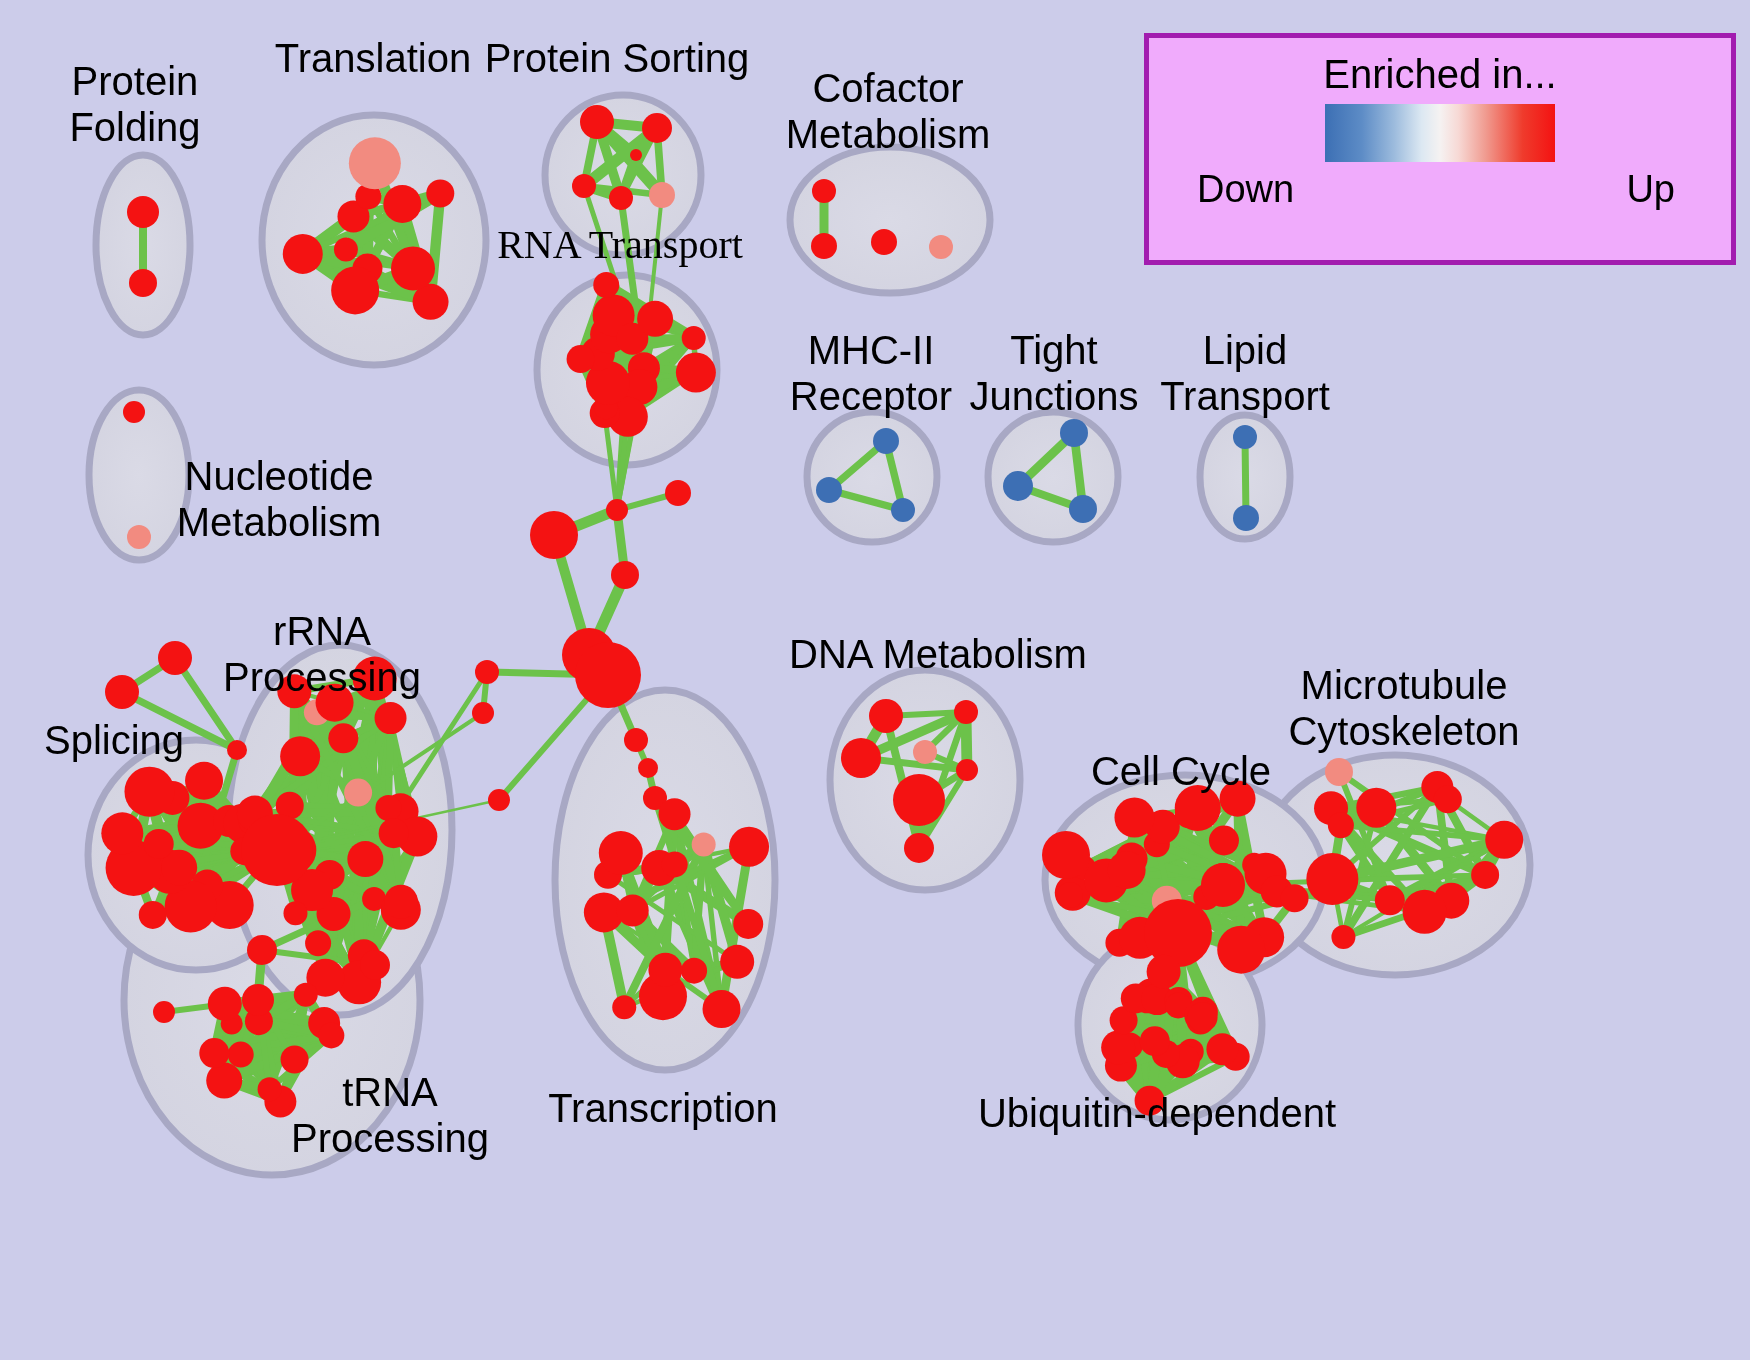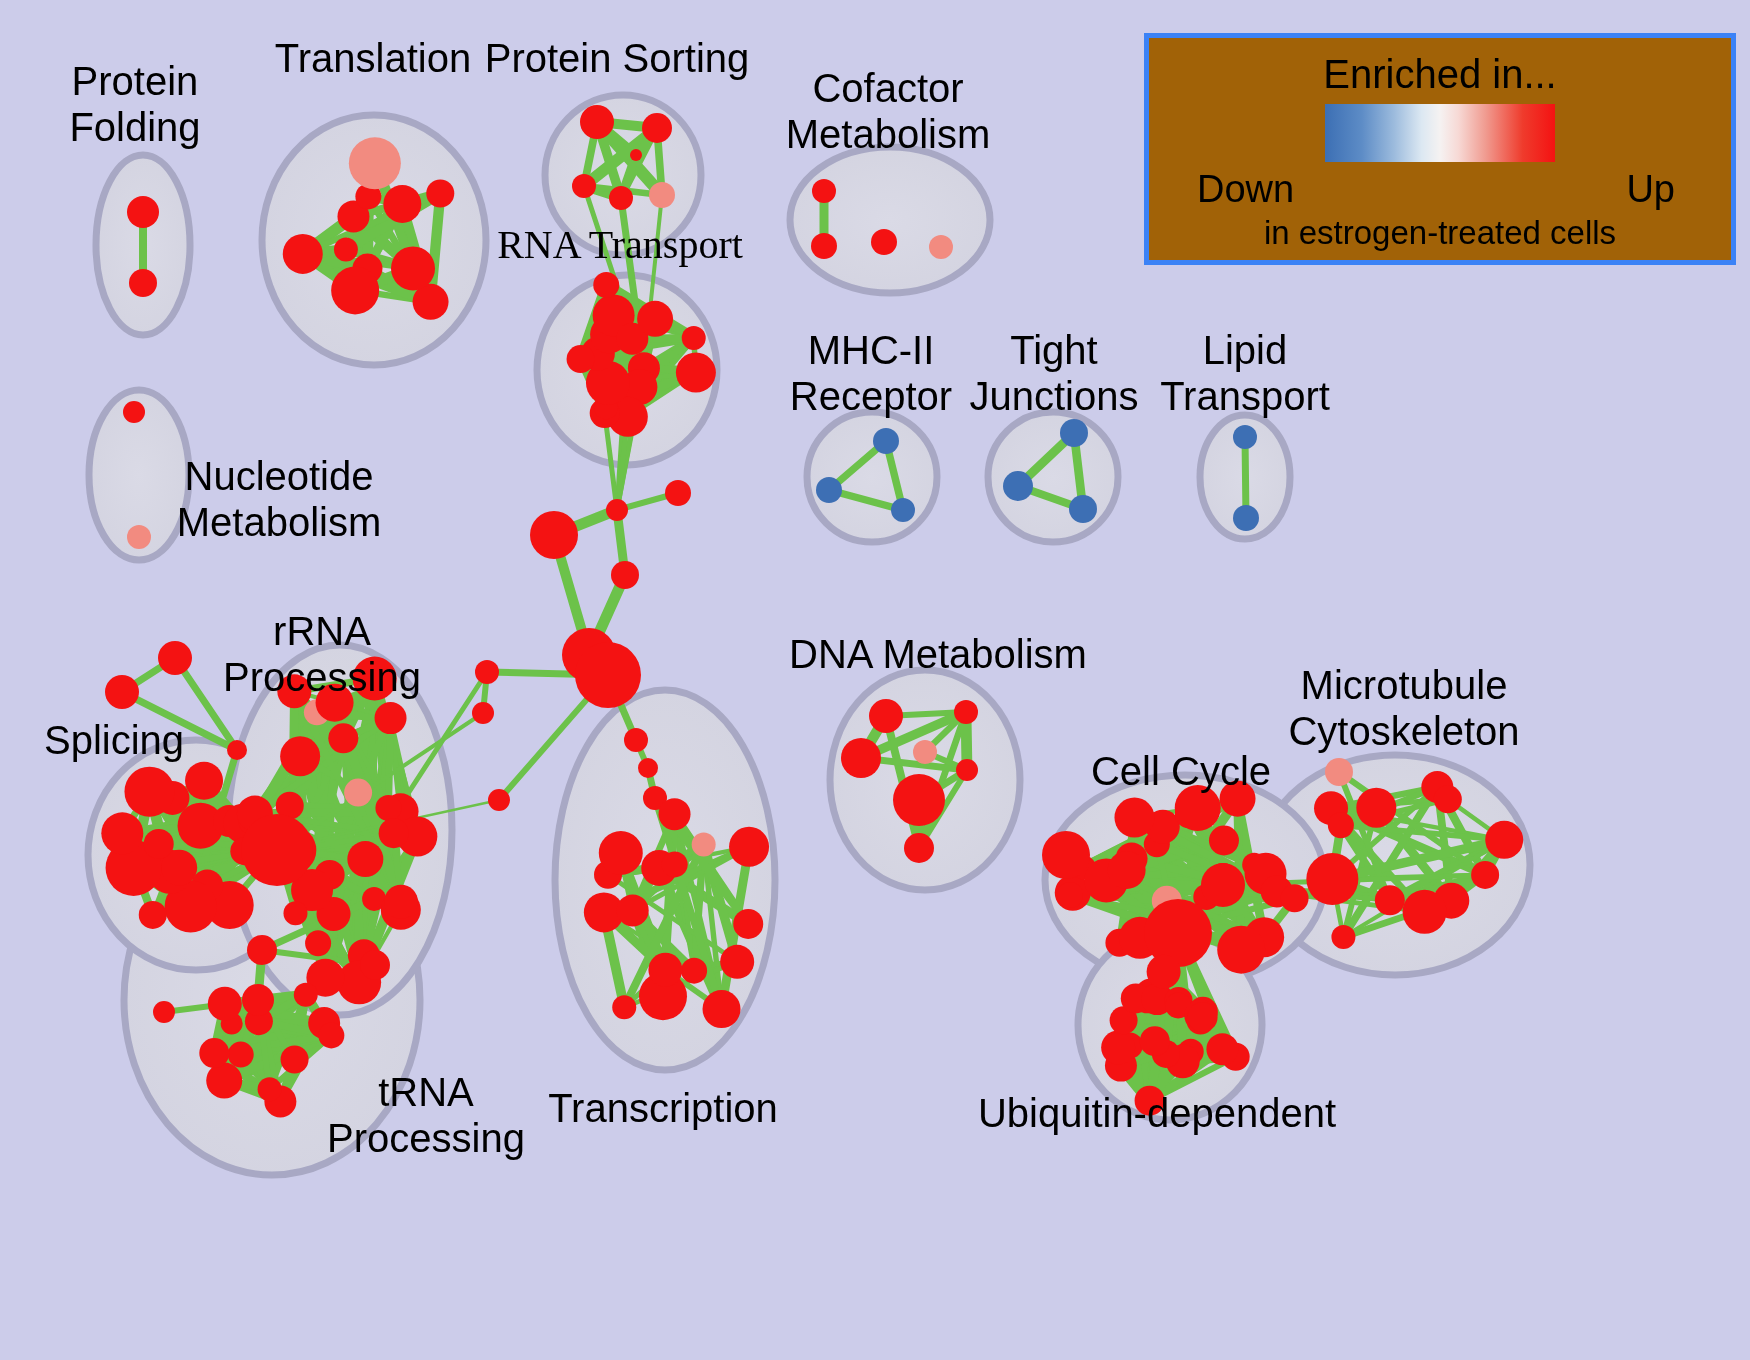--- a/index.html
+++ b/index.html
@@ -19,22 +19,22 @@
     line-height:46px;
     font-family:"Liberation Sans", sans-serif;
     white-space:pre;
     text-align:center;
     transform:translateX(-50%);
   }
   #legend{
     position:absolute;
     left:1144px;top:33px;
     width:592px;height:232px;
-    border:5px solid #3b82f6;
-    background:#a16207;
+    border:5px solid #a21caf;
+    background:#f0abfc;
     box-sizing:border-box;
   }
   #legend-title{
     position:absolute;left:0;top:14px;width:100%;
     text-align:center;font-size:40px;color:#000;
   }
   #legend-bar{
     position:absolute;left:50%;top:66px;
     width:230px;height:58px;
     transform:translateX(-50%);
@@ -1202,35 +1202,34 @@
         <circle cx="1200.464247771084" cy="1020.5047990335124" r="14" fill="#f41212"></circle>
         <circle cx="1202.5745114736949" cy="1017.2595983045785" r="15" fill="#f41212"></circle>
       </g>
   </svg>
 
   <div id="legend">
     <div id="legend-title">Enriched in...</div>
     <div id="legend-bar"></div>
     <div id="legend-down">Down</div>
     <div id="legend-up">Up</div>
-    <div id="legend-sub1">in estrogen-treated cells</div>
   </div>
 
   <div id="labels">
       <div class="label" style="left: 135px; top: 58px;"><div>Protein</div><div>Folding</div></div>
       <div class="label" style="left: 373px; top: 35px;"><div>Translation</div></div>
       <div class="label" style="left: 617px; top: 35px;"><div>Protein Sorting</div></div>
       <div class="label" style="left: 888px; top: 65px;"><div>Cofactor</div><div>Metabolism</div></div>
       <div class="label" style="left: 620px; top: 222px; font-family: Liberation Serif, serif;"><div>RNA Transport</div></div>
       <div class="label" style="left: 871px; top: 327px;"><div>MHC-II</div><div>Receptor</div></div>
       <div class="label" style="left: 1054px; top: 327px;"><div>Tight</div><div>Junctions</div></div>
       <div class="label" style="left: 1245px; top: 327px;"><div>Lipid</div><div>Transport</div></div>
       <div class="label" style="left: 279px; top: 453px;"><div>Nucleotide</div><div>Metabolism</div></div>
       <div class="label" style="left: 322px; top: 573px; margin-top: 35px;"><div>rRNA</div><div>Processing</div></div>
       <div class="label" style="left: 114px; top: 717px;"><div>Splicing</div></div>
       <div class="label" style="left: 938px; top: 631px;"><div>DNA Metabolism</div></div>
       <div class="label" style="left: 1404px; top: 662px;"><div>Microtubule</div><div>Cytoskeleton</div></div>
       <div class="label" style="left: 1181px; top: 748px;"><div>Cell Cycle</div></div>
       <div class="label" style="left: 663px; top: 1063px; margin-top: 22px;"><div>Transcription</div></div>
-      <div class="label" style="left: 390px; top: 1069px; margin-left: 36px;"><div>tRNA</div><div>Processing</div></div>
+      <div class="label" style="left: 390px; top: 1069px;"><div>tRNA</div><div>Processing</div></div>
       <div class="label" style="left: 1157px; top: 1090px;"><div>Ubiquitin-dependent</div></div>
     </div>
 </div>
 
 </body></html>

